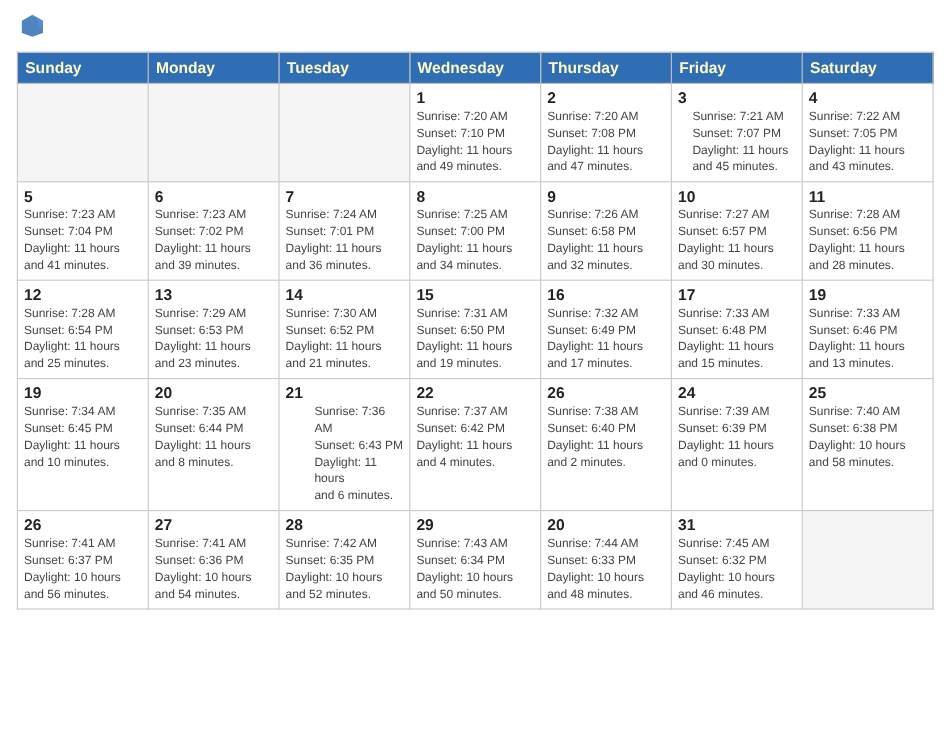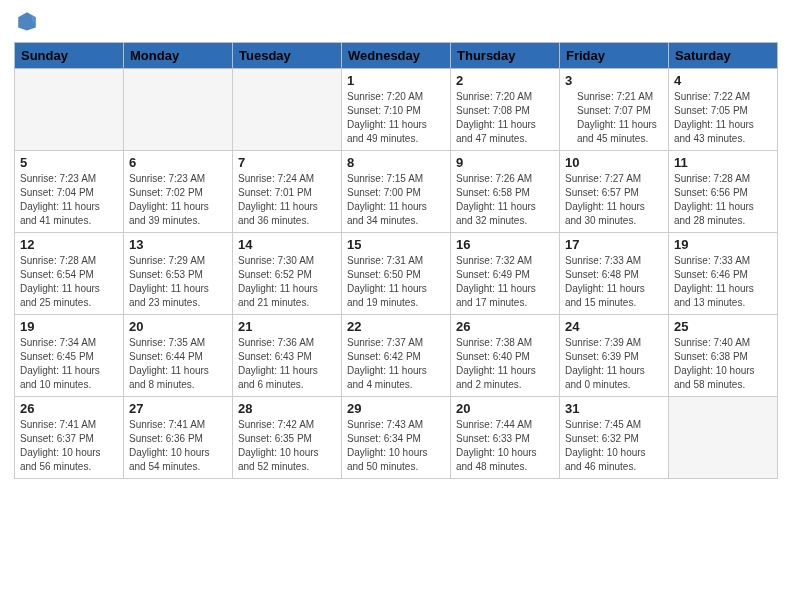--- a/index.html
+++ b/index.html
@@ -42,21 +42,21 @@
       font-size: 14px;
       color: #444;
     }
     .calendar {
       width: 100%;
       border-collapse: collapse;
       table-layout: fixed;
     }
     .calendar th {
       background: #2f6eb5;
-      color: #000000;
+      color: #fef9c3;
       font-size: 13px;
       font-weight: bold;
       text-align: left;
       padding: 5px 6px;
       border: 1px solid #bbb;
     }
     .calendar td {
       border: 1px solid #ccc;
       vertical-align: top;
       padding: 4px 5px;
@@ -169,21 +169,21 @@
           </td>
           <td>
             <div class="day-number">7</div>
             <div class="day-info" style="white-space: pre-line;">Sunrise: 7:24 AM
 Sunset: 7:01 PM
 Daylight: 11 hours
 and 36 minutes.</div>
           </td>
           <td>
             <div class="day-number">8</div>
-            <div class="day-info" style="white-space: pre-line;">Sunrise: 7:15 AM
+            <div class="day-info" style="white-space: pre-line;">Sunrise: 7:25 AM
 Sunset: 7:00 PM
 Daylight: 11 hours
 and 34 minutes.</div>
           </td>
           <td>
             <div class="day-number">9</div>
             <div class="day-info" style="white-space: pre-line;">Sunrise: 7:26 AM
 Sunset: 6:58 PM
 Daylight: 11 hours
 and 32 minutes.</div>
@@ -264,21 +264,21 @@
           </td>
           <td>
             <div class="day-number">20</div>
             <div class="day-info" style="white-space: pre-line;">Sunrise: 7:35 AM
 Sunset: 6:44 PM
 Daylight: 11 hours
 and 8 minutes.</div>
           </td>
           <td>
             <div class="day-number">21</div>
-            <div class="day-info" style="white-space: pre-line;">Sunrise: 7:36 AM
+            <div class="day-info" style="white-space: pre-line; margin-left: 24px;">Sunrise: 7:36 AM
 Sunset: 6:43 PM
 Daylight: 11 hours
 and 6 minutes.</div>
           </td>
           <td>
             <div class="day-number">22</div>
             <div class="day-info" style="white-space: pre-line;">Sunrise: 7:37 AM
 Sunset: 6:42 PM
 Daylight: 11 hours
 and 4 minutes.</div>

